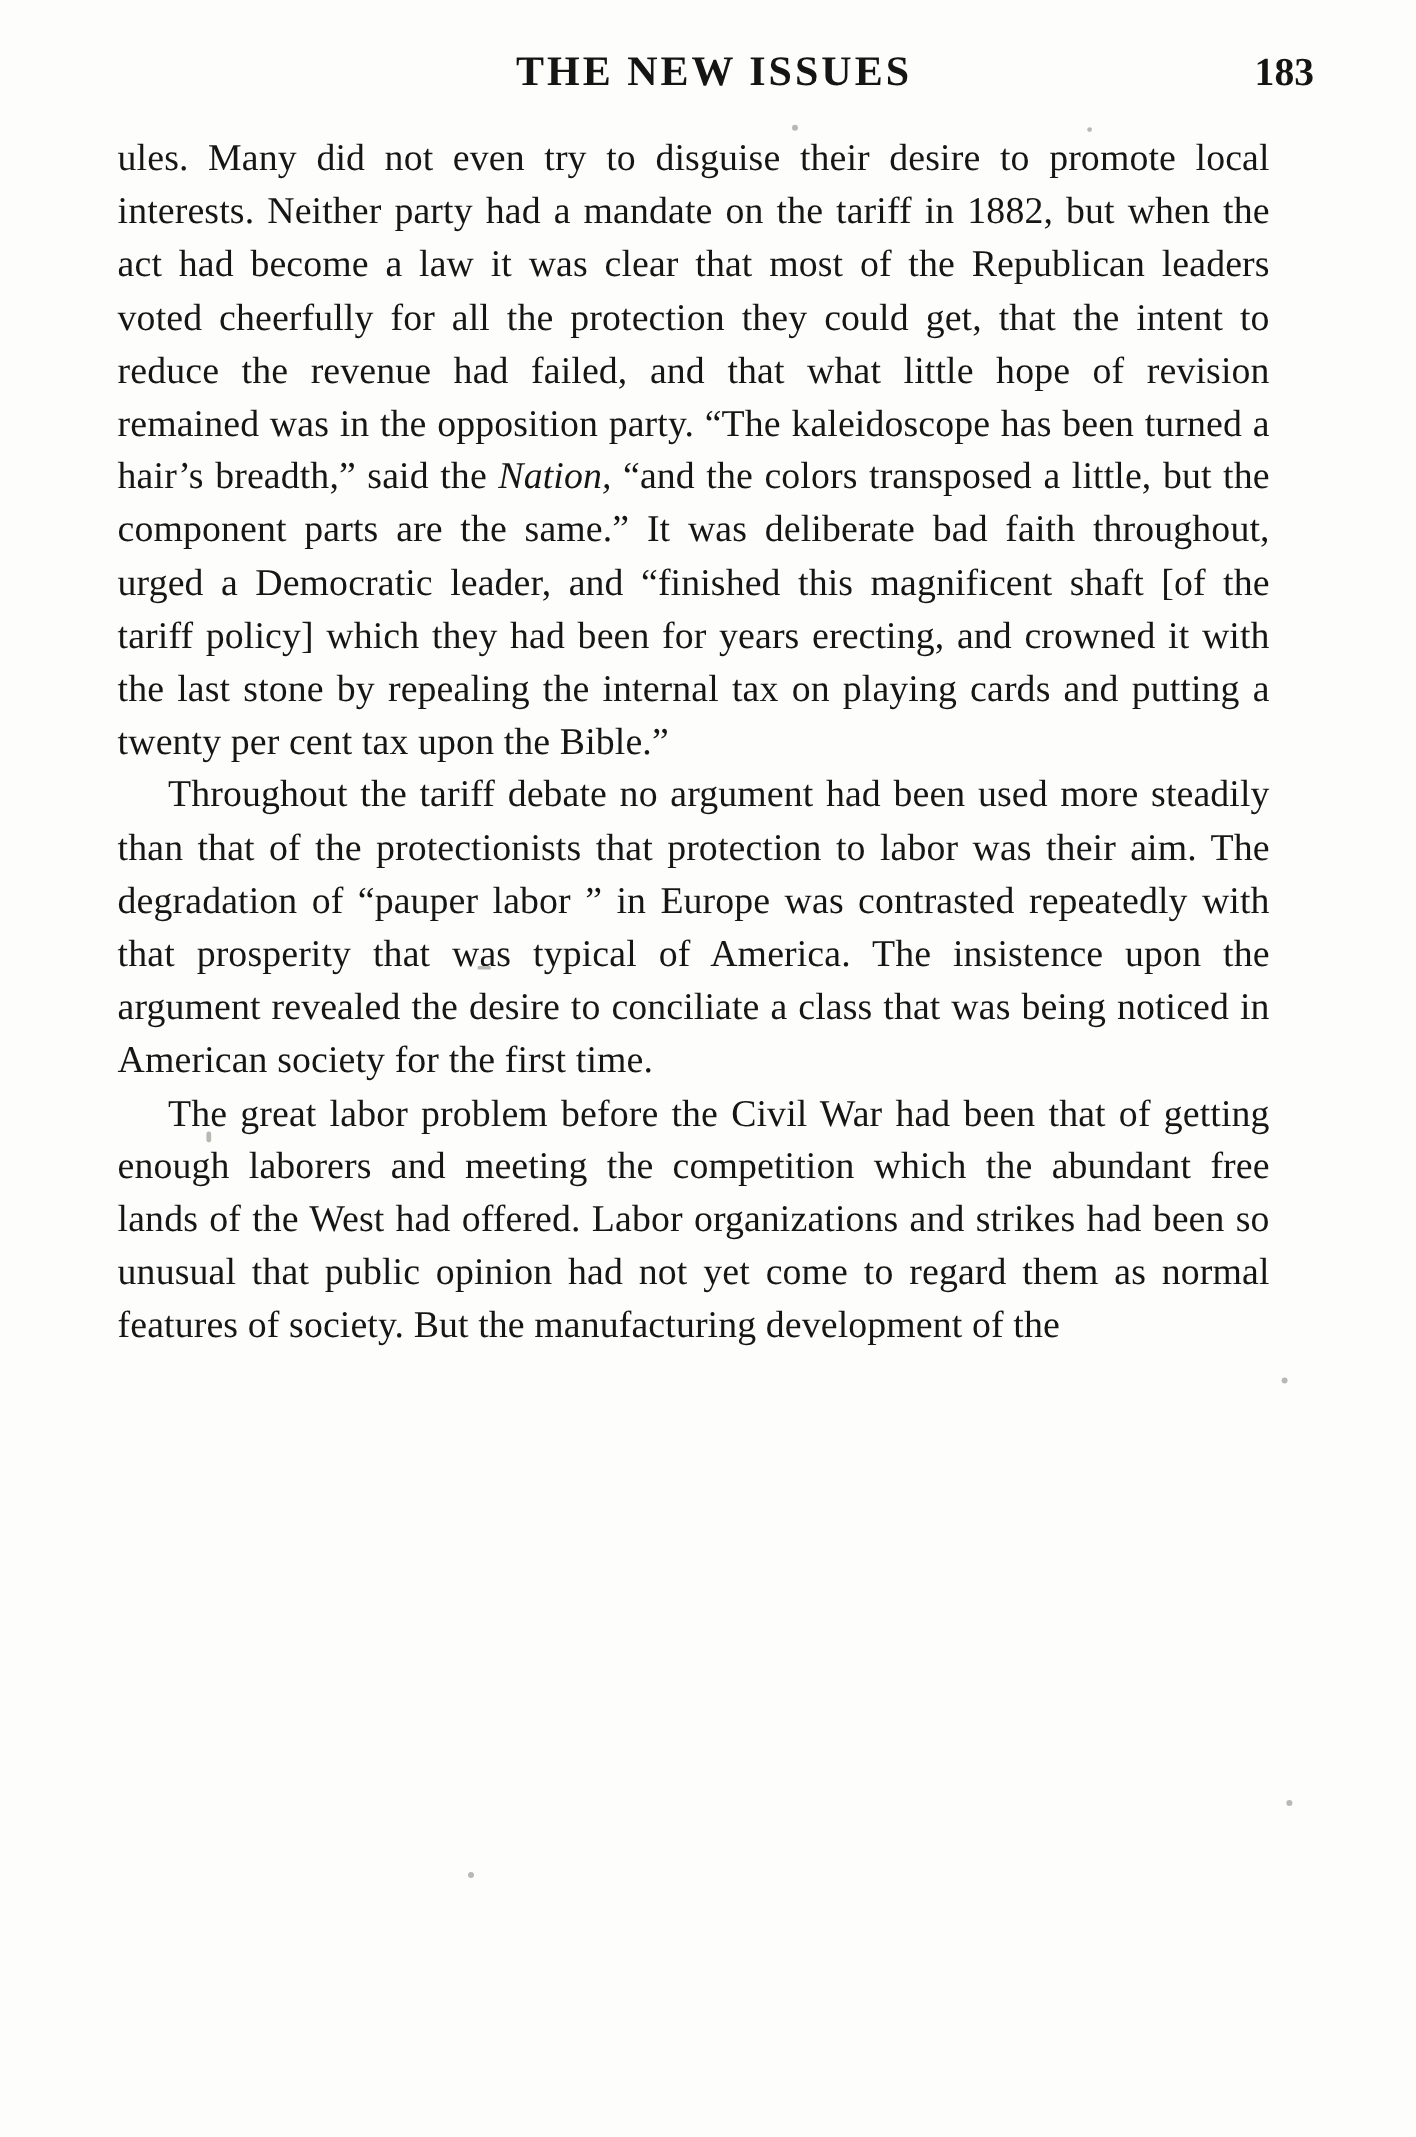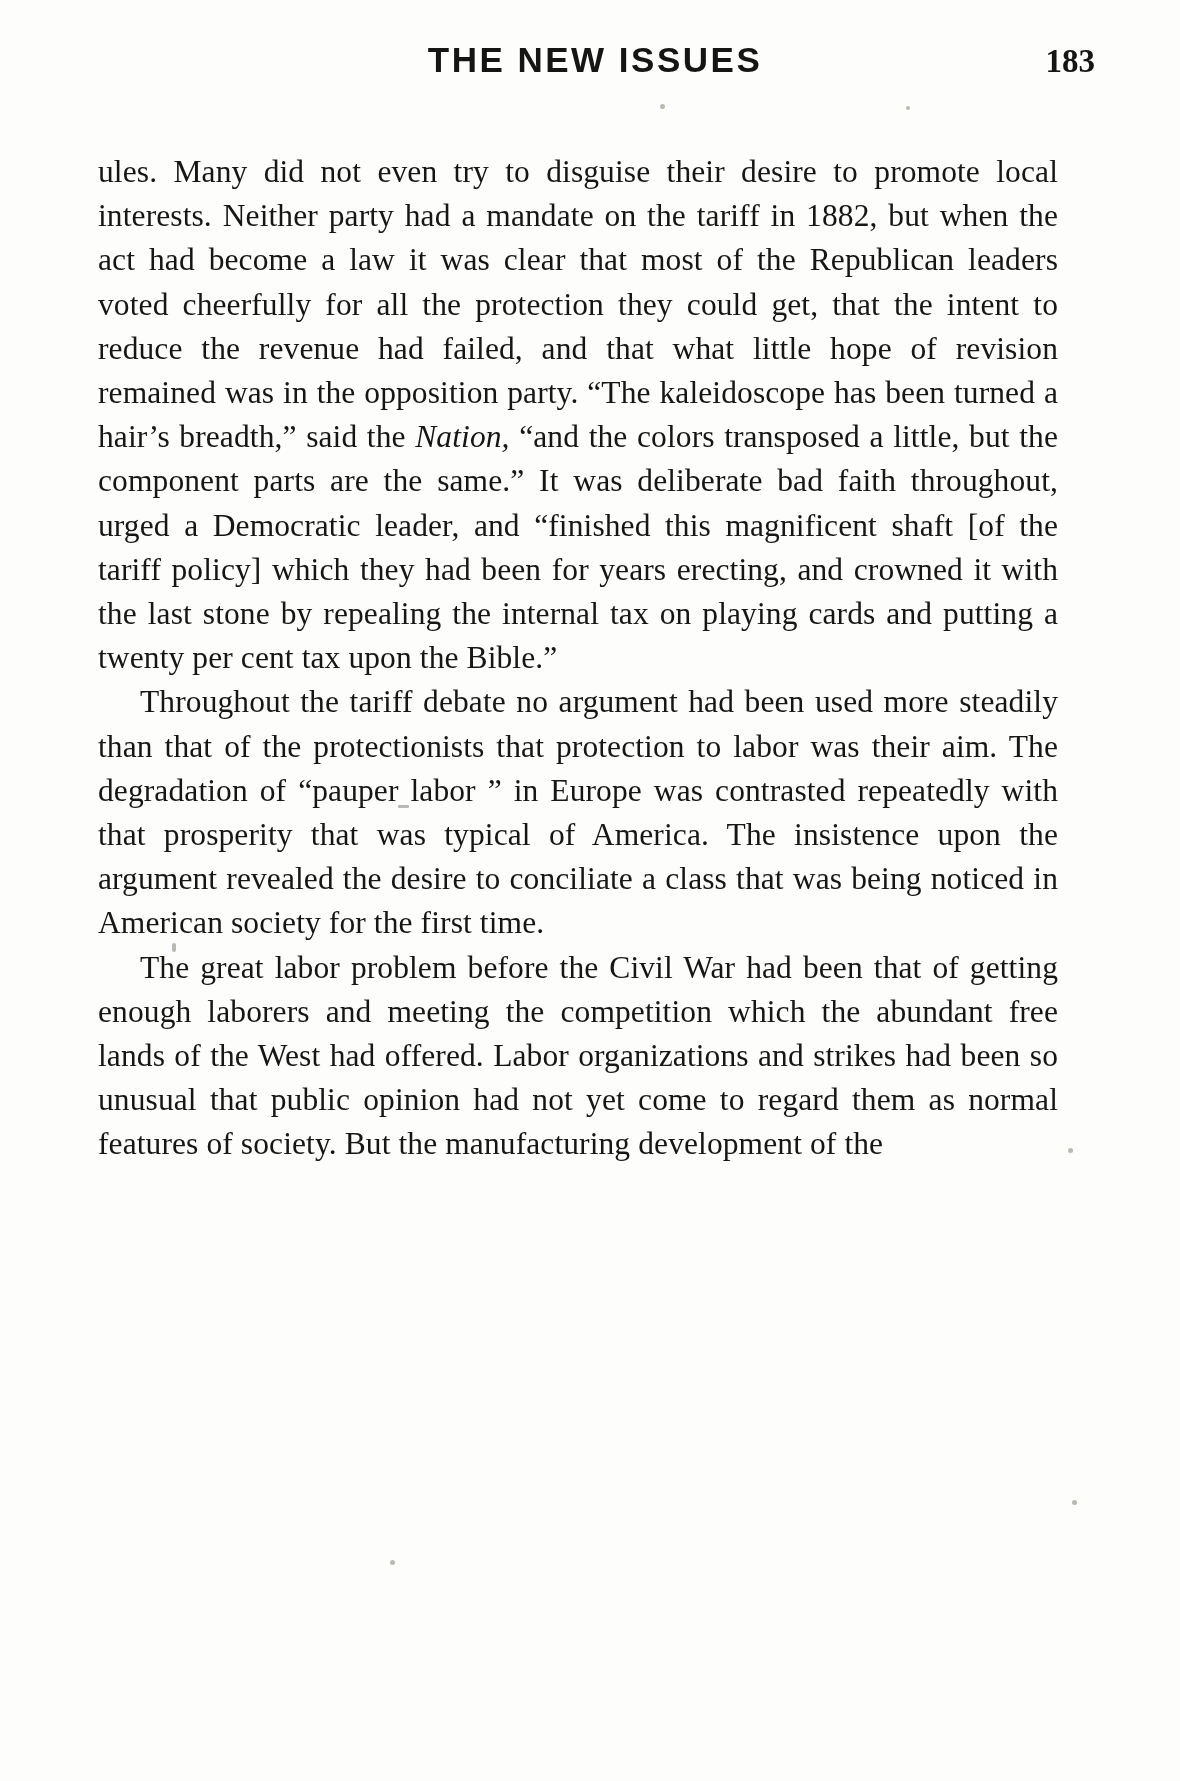--- a/index.html
+++ b/index.html
@@ -31,35 +31,34 @@
     justify-content: space-between;
   }
   .running-head {
     flex: 1;
     text-align: center;
     font-size: 35px;
     letter-spacing: 2.5px;
     font-weight: 700;
     color: #151515;
     padding-left: 60px;
-    font-family: Liberation Sans, sans-serif;
+    font-family: Liberation Serif, serif;
   }
   .folio {
     font-size: 33px;
     font-weight: 700;
     color: #151515;
     min-width: 60px;
     text-align: right;
   }
   .body-text {
     position: absolute;
     top: 110px;
     left: 98px;
     width: 960px;
-    margin-top: 40px;
   }
   .para {
     margin: 0;
     font-size: 31.5px;
     line-height: 44.2px;
     text-align: justify;
     text-justify: inter-word;
     color: #161616;
     letter-spacing: 0.1px;
   }

